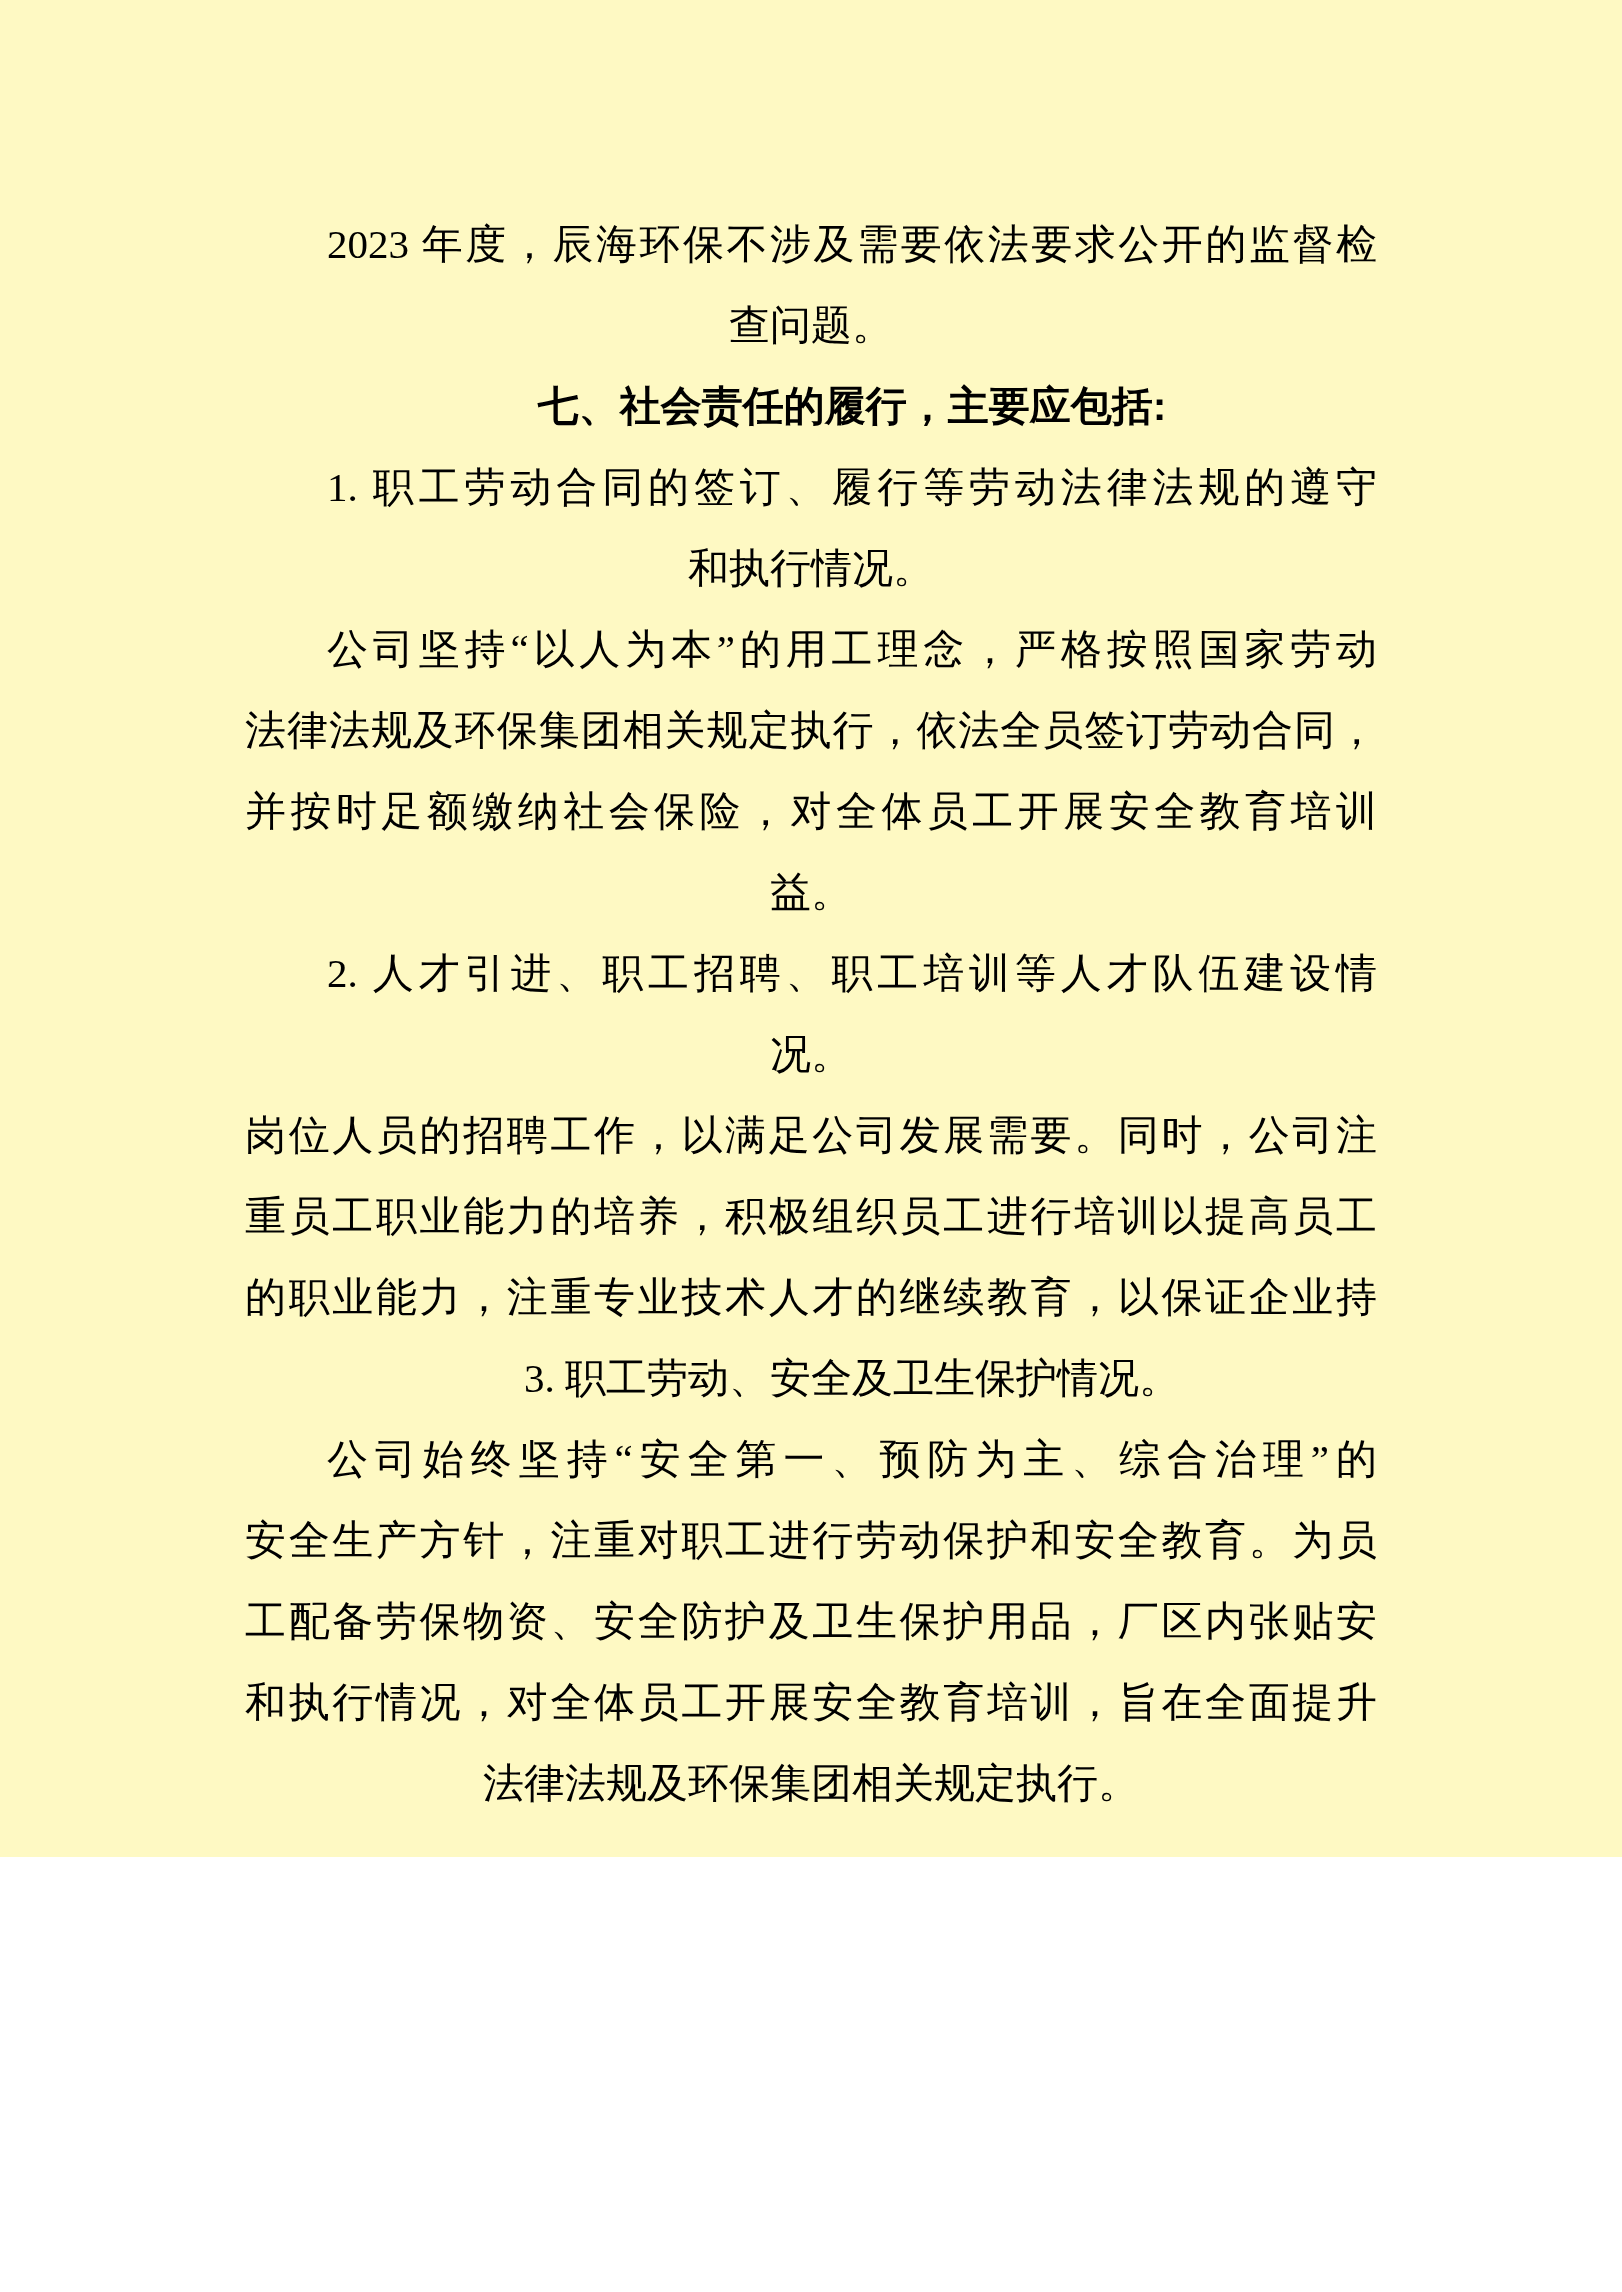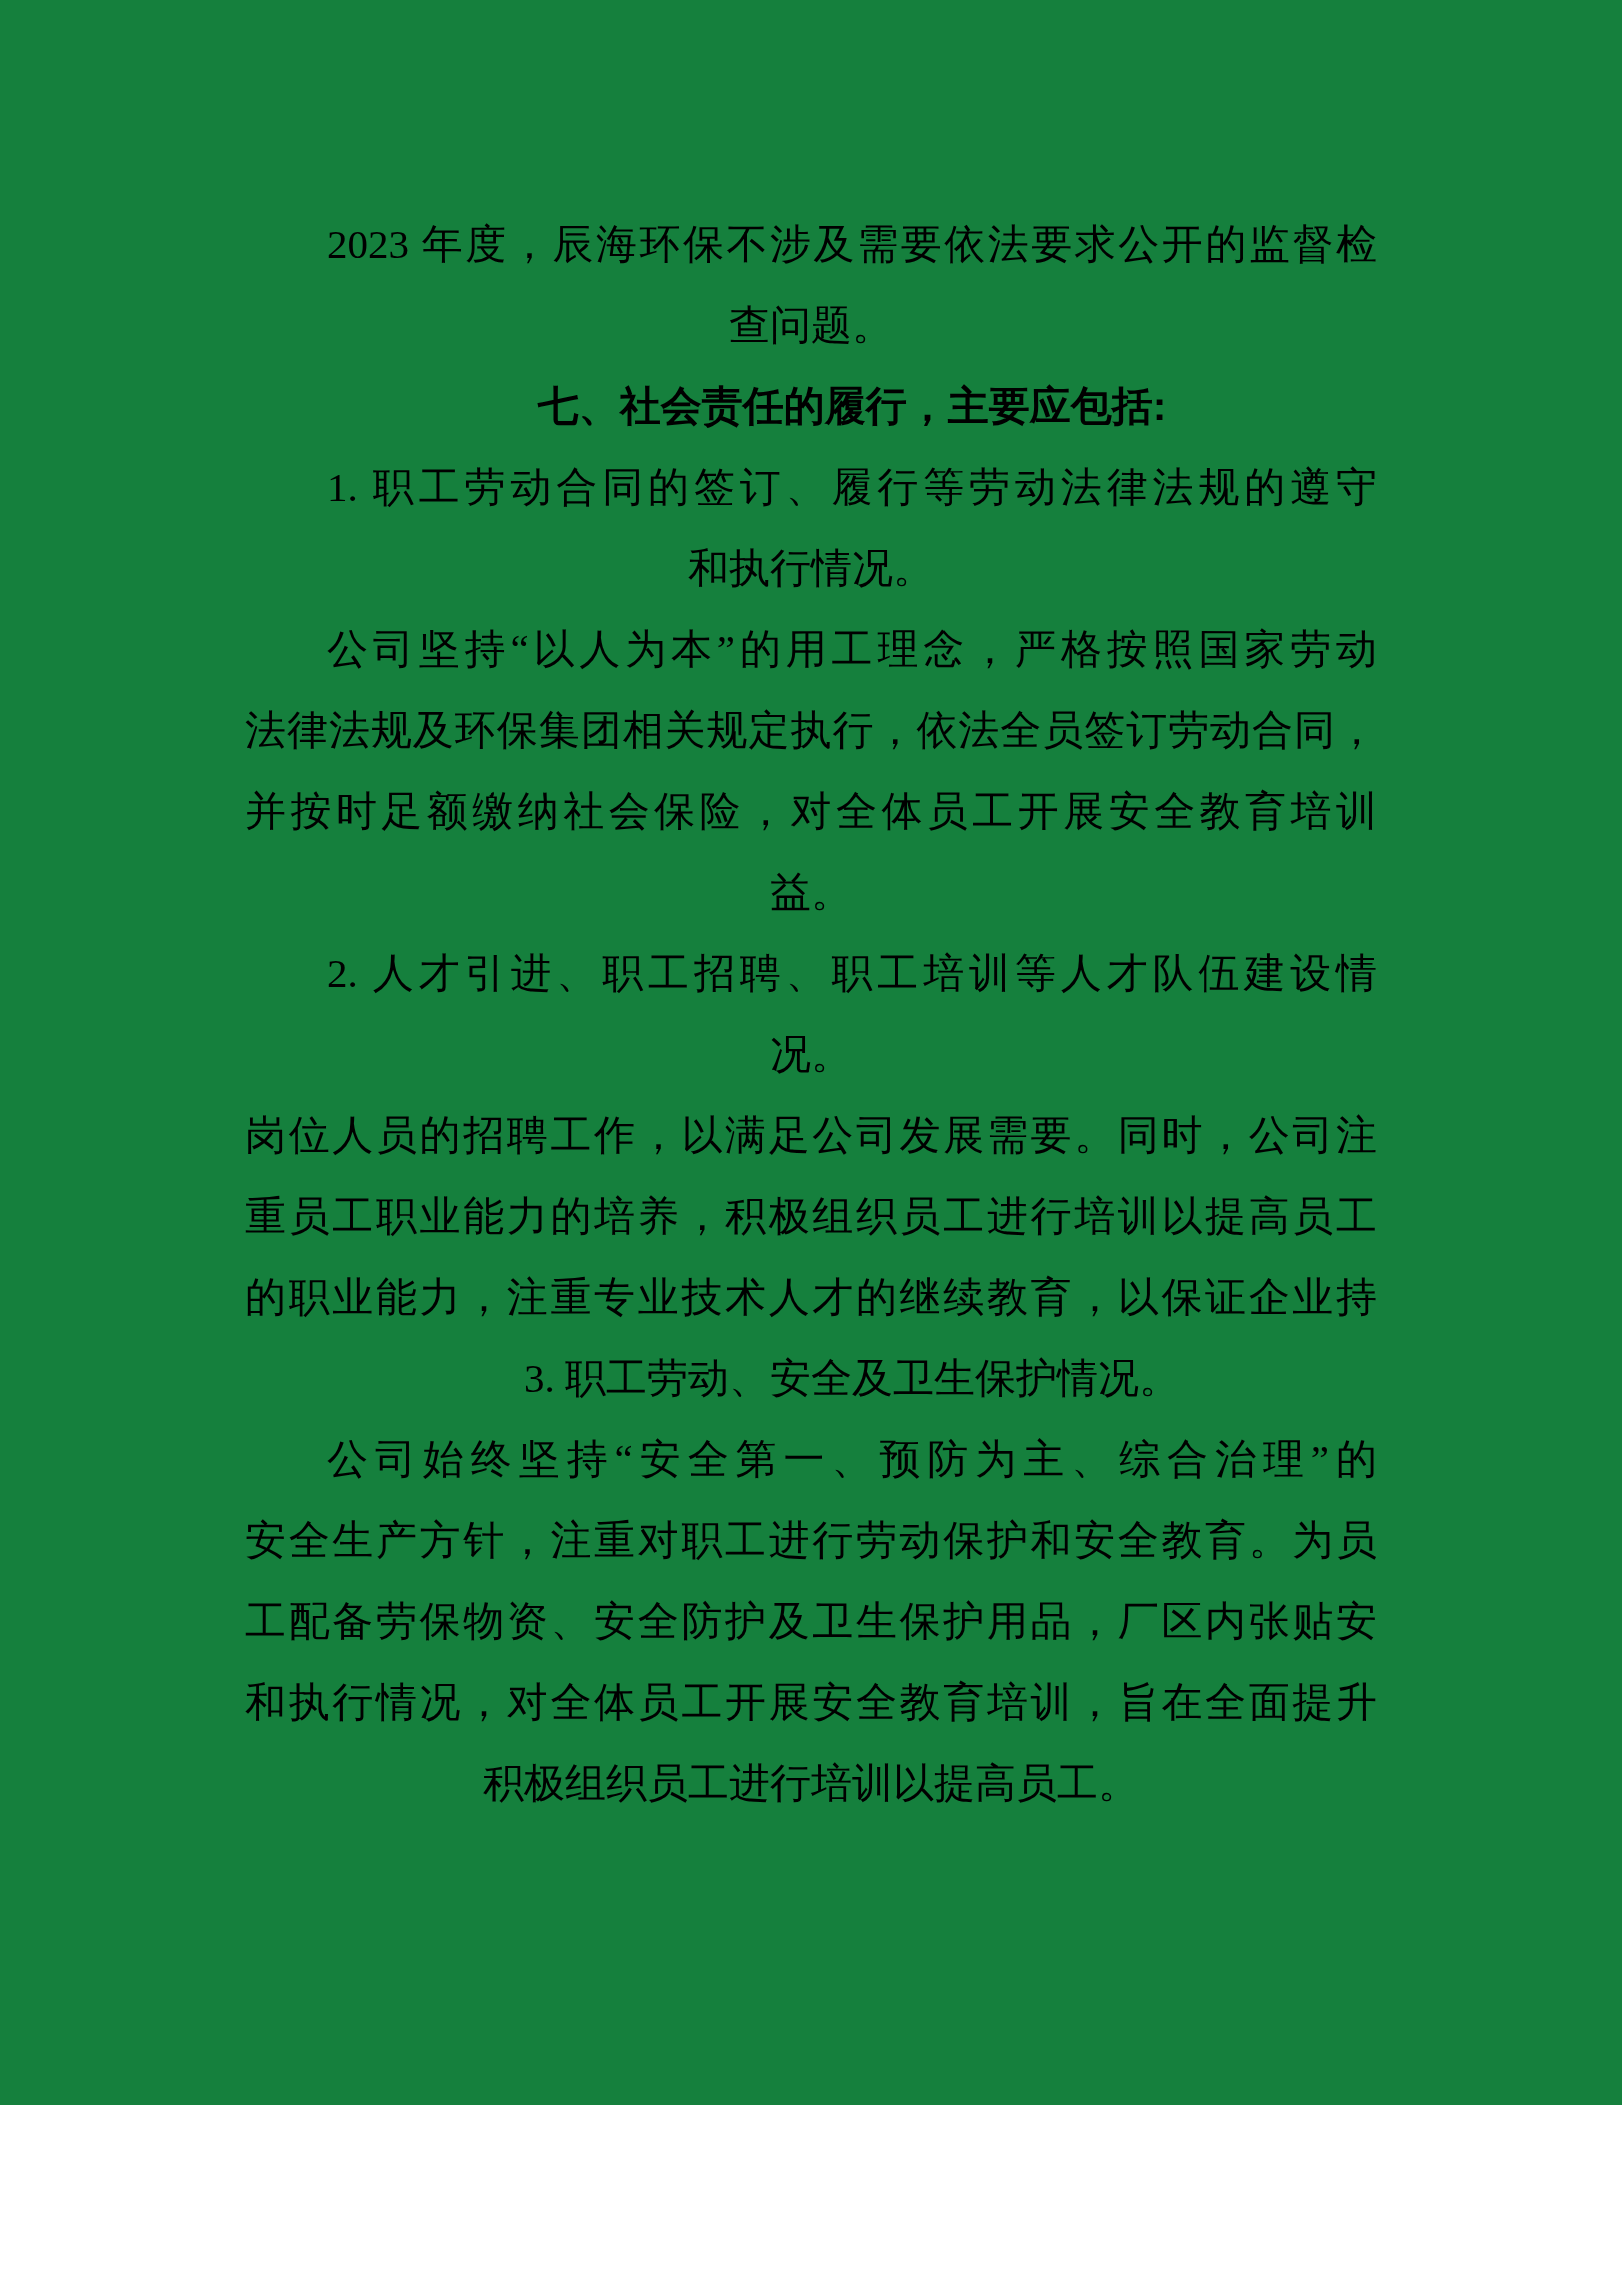--- a/index.html
+++ b/index.html
@@ -3,22 +3,22 @@
 <meta charset="utf-8">
 <style>
   html, body {
     margin: 0;
     padding: 0;
     background: #ffffff;
   }
   .page {
     position: relative;
     width: 1622px;
-    height: 2105px;
-    background: #15803d;
+    height: 1857px;
+    background: #fef9c3;
     overflow: hidden;
   }
   .text-block {
     position: absolute;
     left: 245px;
     top: 204px;
     width: 1132px;
     font-family: "Liberation Serif", serif;
     font-size: 41px;
     color: #000000;
@@ -60,16 +60,16 @@
     <div class="line indent just">2. 人才引进、职工招聘、职工培训等人才队伍建设情</div>
     <div class="line">况。</div>
     <div class="line just">岗位人员的招聘工作，以满足公司发展需要。同时，公司注</div>
     <div class="line just">重员工职业能力的培养，积极组织员工进行培训以提高员工</div>
     <div class="line just">的职业能力，注重专业技术人才的继续教育，以保证企业持</div>
     <div class="line indent">3. 职工劳动、安全及卫生保护情况。</div>
     <div class="line indent just">公司始终坚持“安全第一、预防为主、综合治理”的</div>
     <div class="line just">安全生产方针，注重对职工进行劳动保护和安全教育。为员</div>
     <div class="line just">工配备劳保物资、安全防护及卫生保护用品，厂区内张贴安</div>
     <div class="line just">和执行情况，对全体员工开展安全教育培训，旨在全面提升</div>
-    <div class="line">积极组织员工进行培训以提高员工。</div>
+    <div class="line">法律法规及环保集团相关规定执行。</div>
   </div>
 </div>
 
 
 </body></html>

